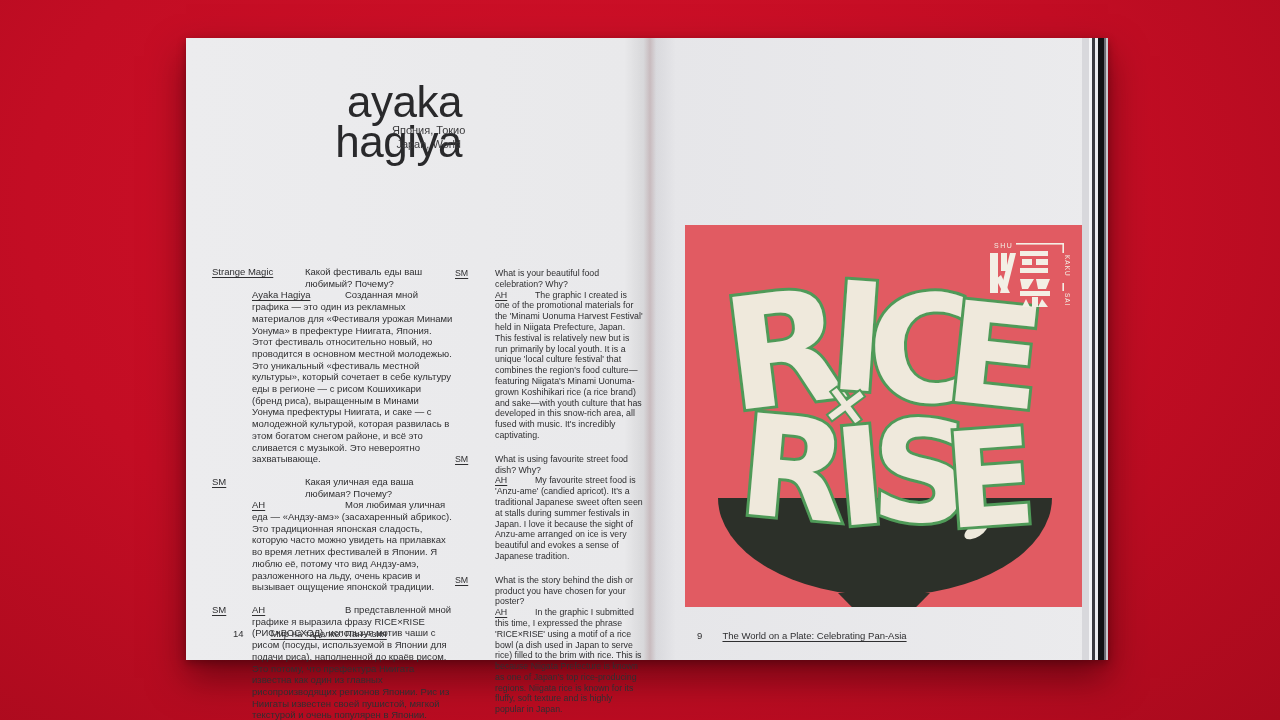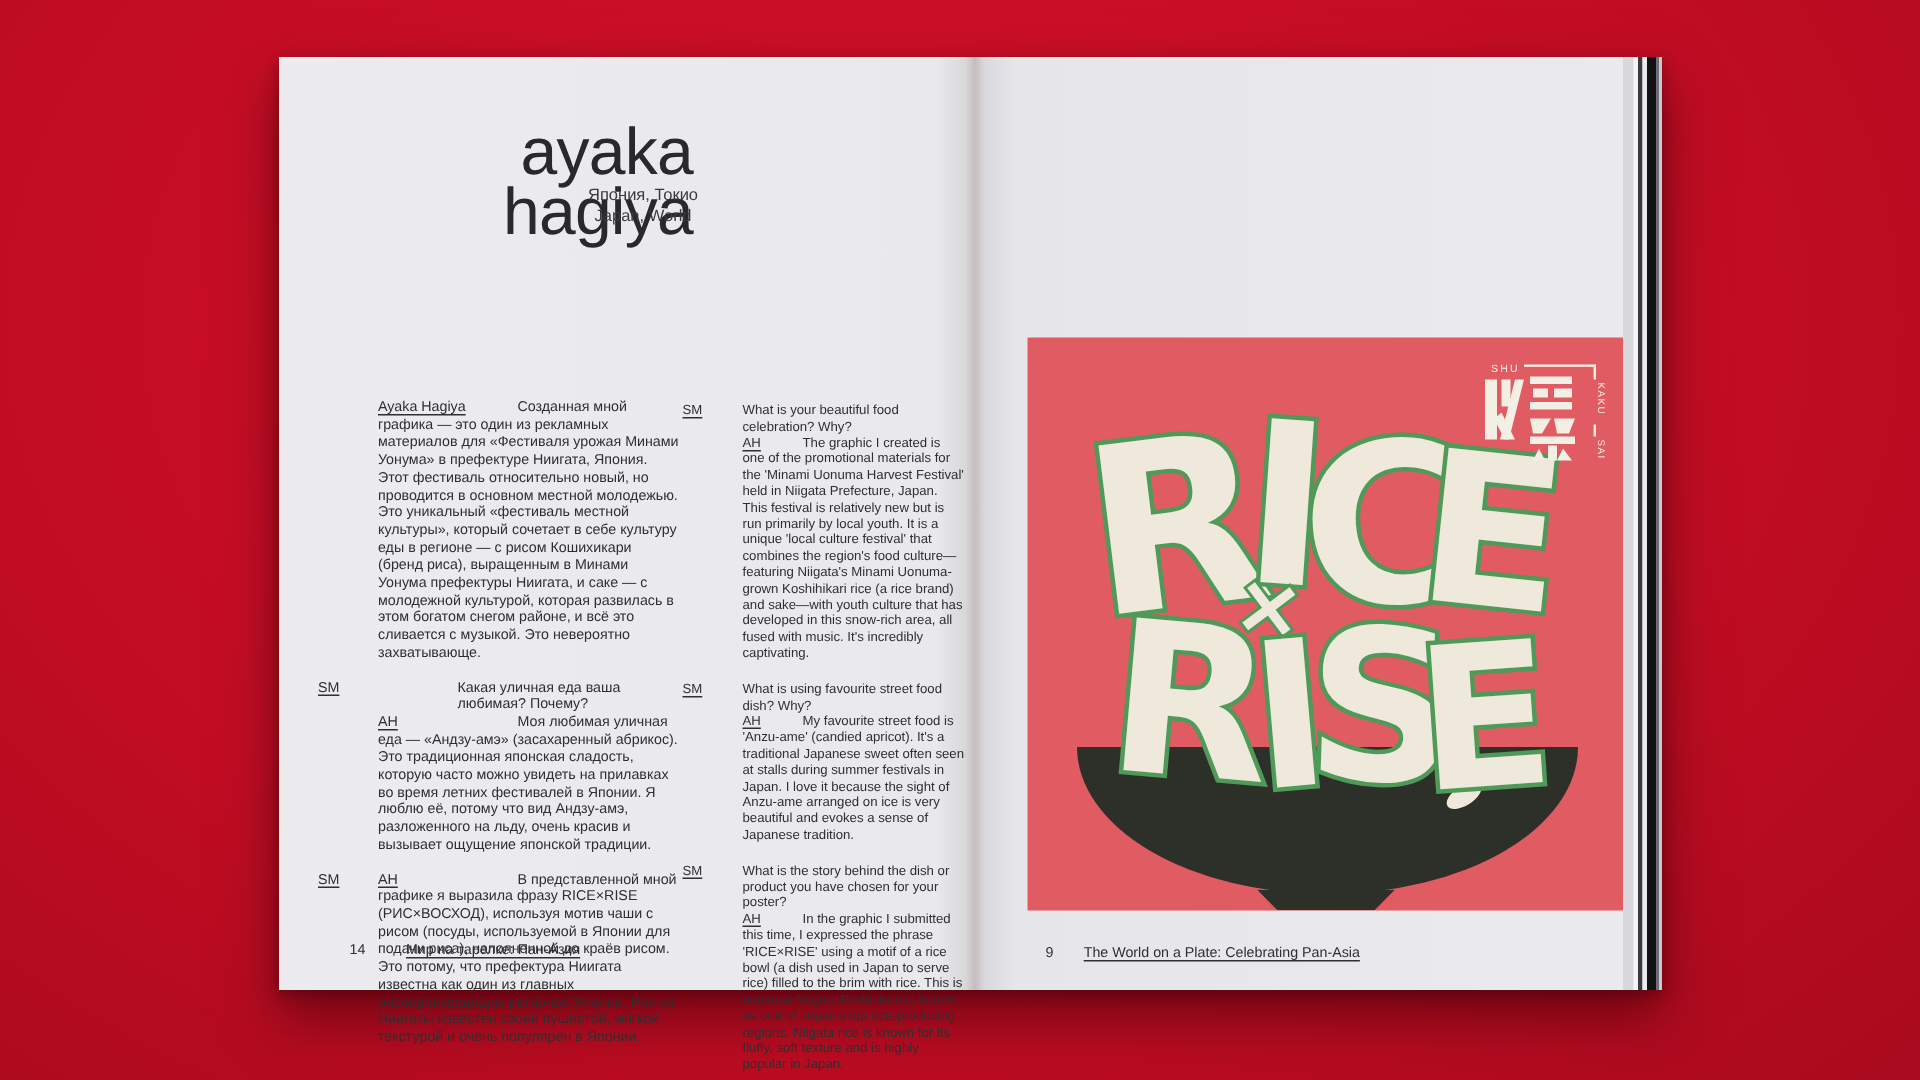--- a/index.html
+++ b/index.html
@@ -99,20 +99,24 @@
       <div>ayaka</div>
       <div>hagiya</div>
     </div>
     <div class="location">
       <div>Япония, Токио</div>
       <div>Japan, World</div>
     </div>
 
     <div class="col col-ru">
       <div class="sec">
+        <div class="qrow">
+          <span class="lbl">Strange Magic</span>
+          <span>Какой фестиваль еды ваш любимый? Почему?</span>
+        </div>
         <div class="arow">
           <span class="lbl">Ayaka Hagiya</span>
           <p class="atext">Созданная мной графика — это один из рекламных материалов для «Фестиваля урожая Минами Уонума» в префектуре Ниигата, Япония. Этот фестиваль относительно новый, но проводится в основном местной молодежью. Это уникальный «фестиваль местной культуры», который сочетает в себе культуру еды в регионе — с рисом Кошихикари (бренд риса), выращенным в Минами Уонума префектуры Ниигата, и саке — с молодежной культурой, которая развилась в этом богатом снегом районе, и всё это сливается с музыкой. Это невероятно захватывающе.</p>
         </div>
       </div>
       <div class="sec">
         <div class="qrow">
           <span class="lbl">SM</span>
           <span>Какая уличная еда ваша любимая? Почему?</span>
         </div>

